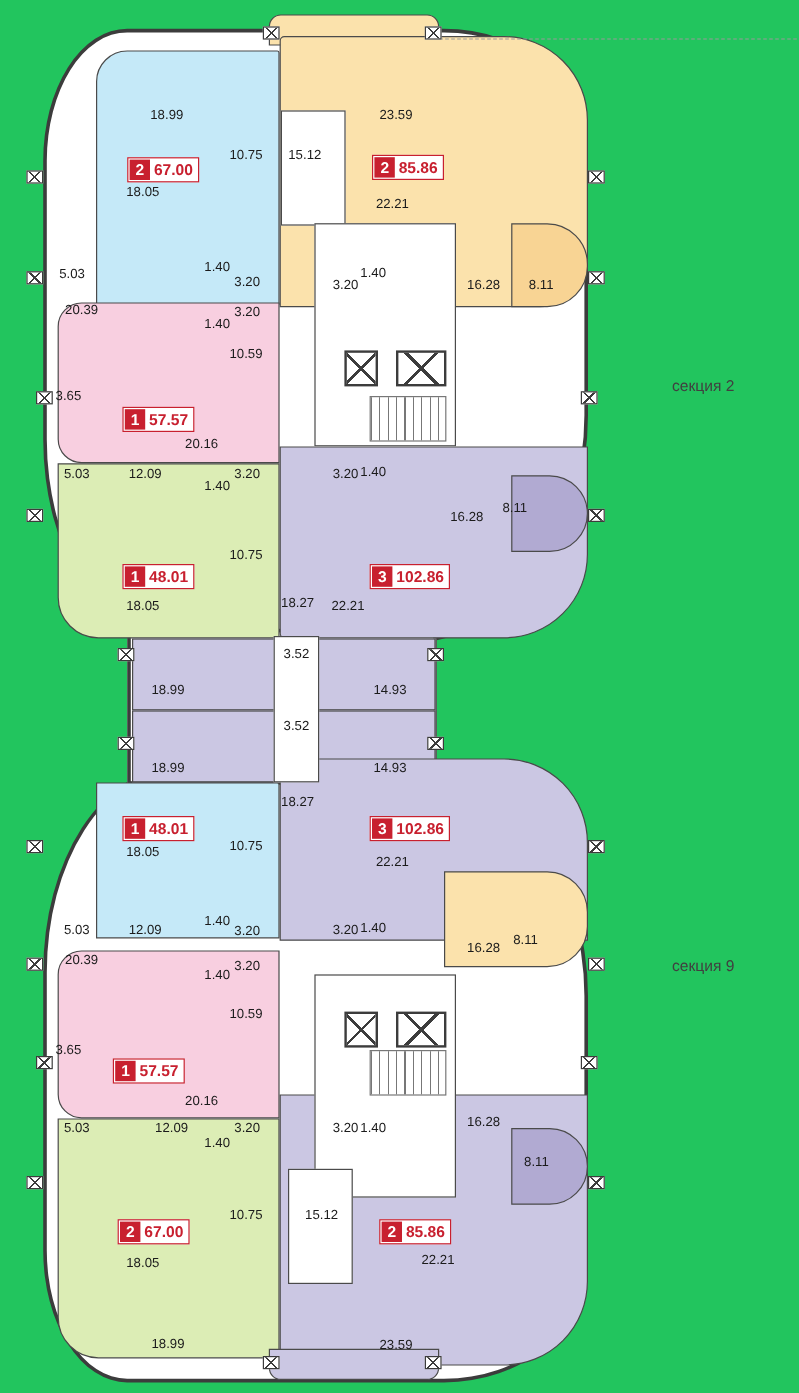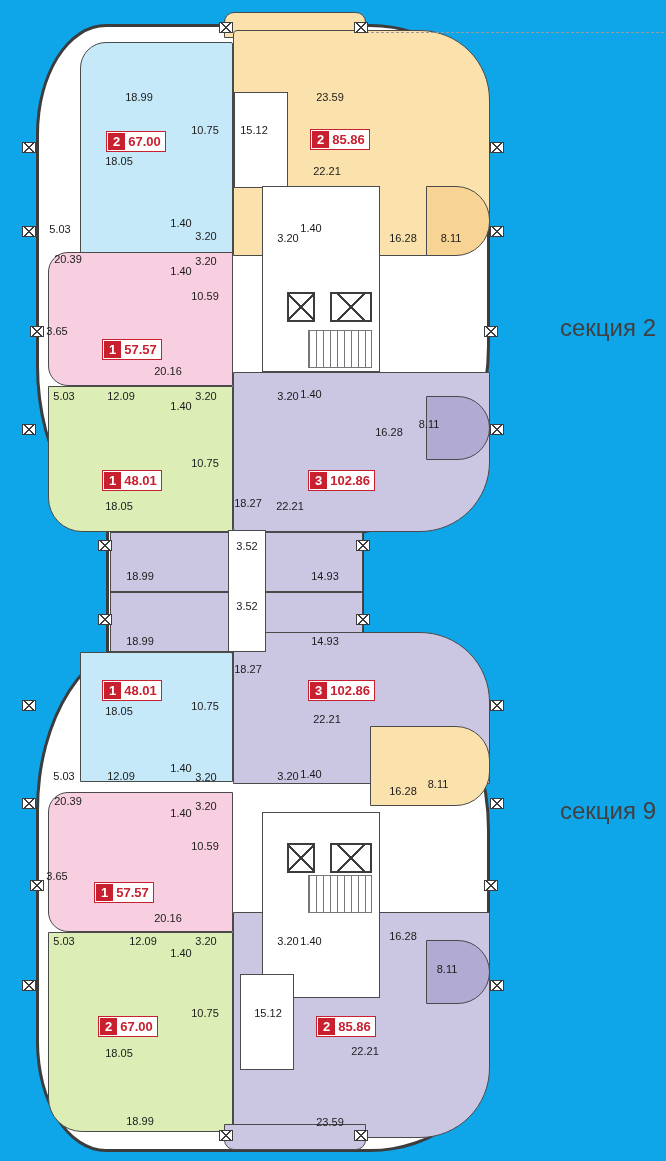--- a/index.html
+++ b/index.html
@@ -5,21 +5,21 @@
   html, body {
     margin: 0;
     padding: 0;
     background: #ffffff;
     font-family: "Liberation Sans", sans-serif;
   }
   #plan {
     position: relative;
     width: 666px;
     height: 1161px;
-    background: #0ea5e9;
+    background: #22c55e;
     overflow: hidden;
   }
   .outline {
     position: absolute;
     border: 3px solid #3c3c3c;
     background: #ffffff;
     box-sizing: border-box;
   }
   #barrel-top {
     left: 36px; top: 24px; width: 454px; height: 512px;
@@ -96,21 +96,21 @@
     font-size: 13px;
     padding: 2px 5px;
   }
   .area-text {
     color: #c8202f;
     font-weight: bold;
     font-size: 13px;
   }
   .section-label {
     position: absolute;
-    font-size: 24px;
+    font-size: 13px;
     color: #404040;
     white-space: nowrap;
   }
   #section-2-label { left: 560px; top: 314px; }
   #section-1-label { left: 560px; top: 797px; }
   #dashed-line {
     position: absolute;
     left: 366px; top: 32px; width: 298px; height: 0;
     border-top: 1px dashed #9a9a9a;
   }

